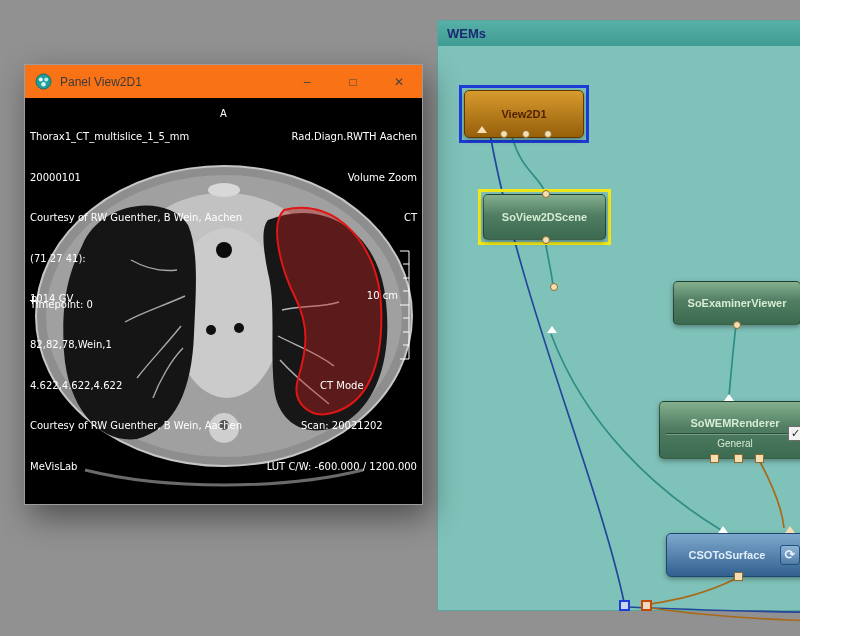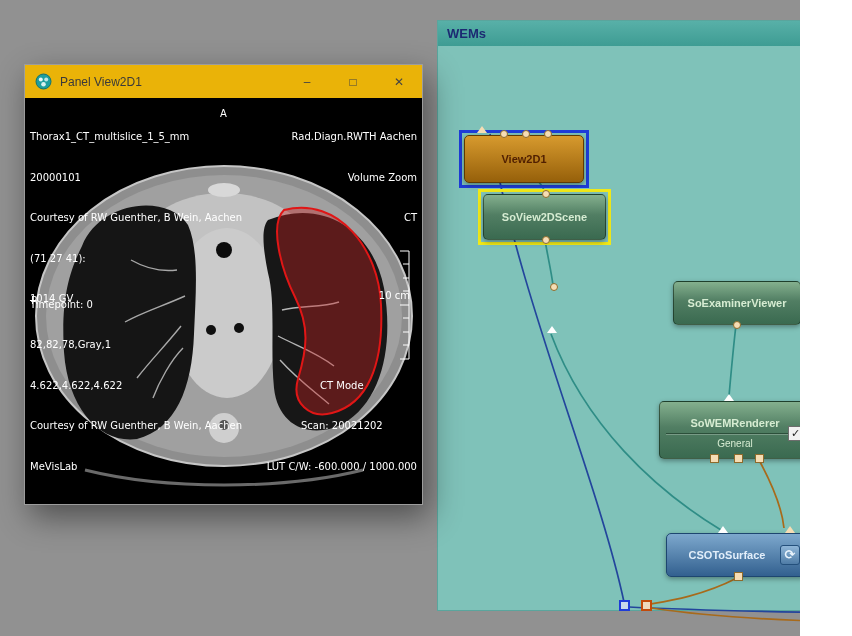--- a/index.html
+++ b/index.html
@@ -13,21 +13,21 @@
     display:flex;align-items:center;padding-left:9px;
     color:#1c2a72;font-weight:bold;font-size:13px;}
   .node{border-radius:5px;display:flex;align-items:center;justify-content:center;
     font-size:11px;font-weight:bold;border:1px solid rgba(10,30,15,.55);
     box-shadow:0 2px 5px rgba(0,0,0,.35);box-sizing:border-box;position:absolute;z-index:2;}
   .node.green{background:linear-gradient(180deg,#84b08e 0%,#517e63 45%,#3a6a50 100%);color:#d6ecd2;}
   .node.orange{background:linear-gradient(180deg,#d79a2e,#96600a);color:#501f00;border-color:#5e3a03;}
   .node.blue{background:linear-gradient(180deg,#7da8cd,#32608f);color:#e2eefa;border-color:#1d4670;}
   .sel{position:absolute;border:3px solid;padding:2px;box-sizing:border-box;z-index:2;}
   .sel .node{position:relative;width:100%;height:100%;left:0;top:0;}
-  .sel.blue-sel{border-color:#1e3cd8;margin-top:45px;}
+  .sel.blue-sel{border-color:#1e3cd8;}
   .sel.yellow-sel{border-color:#f0e818;}
   .sel.green-sel{border-color:#58e80c;}
   .dot{position:absolute;width:8px;height:8px;border-radius:50%;background:#f6ddb4;
     border:1px solid #8d6b2c;box-sizing:border-box;z-index:3;}
   .sqc{position:absolute;width:9px;height:9px;background:#f6ddb4;
     border:1px solid #8d6b2c;box-sizing:border-box;z-index:3;}
   .tri{position:absolute;width:0;height:0;border-left:5px solid transparent;
     border-right:5px solid transparent;border-bottom:7px solid #fff;z-index:3;}
   .tri.cream{border-bottom-color:#f6ddb4;}
   
@@ -43,36 +43,36 @@
   .refresh-btn{position:absolute;right:5px;top:11px;width:20px;height:20px;
     background:linear-gradient(180deg,#8fb6d8,#4f7ca6);border:1px solid #24507c;border-radius:3px;
     color:#eaf4fc;font-size:13px;line-height:18px;text-align:center;box-sizing:border-box;}
 
   
   #wires{position:absolute;left:0;top:0;pointer-events:none;}
 
   
   #win{position:absolute;left:24px;top:64px;width:397px;height:439px;background:#fafafa;
     border:1px solid #9c9c9c;box-sizing:content-box;box-shadow:6px 12px 30px rgba(0,0,0,.45);z-index:5;}
-  #win .titlebar{height:33px;display:flex;align-items:center;background:#eab308;}
+  #win .titlebar{height:33px;display:flex;align-items:center;background:#f97316;}
   #win .app-icon{margin-left:10px;width:17px;height:17px;display:inline-block;}
   #win .title{margin-left:8px;font-size:12px;color:#3a3a3a;flex:1;}
   .wbtn{width:46px;height:33px;display:inline-flex;align-items:center;justify-content:center;
     font-size:12px;color:#444;}
   #viewer{position:relative;width:397px;height:406px;background:#000;overflow:hidden;
     font-family:"DejaVu Sans",sans-serif;}
   #viewer .ov{position:absolute;color:#fff;font-size:10px;line-height:13.5px;white-space:pre;}
   .tl{left:5px;top:5px;}
   .tr{right:5px;top:5px;text-align:right;}
   .bl{left:5px;bottom:4px;}
   .br{right:5px;bottom:4px;text-align:center;}
   .orient{font-size:14px;}
   #ov-a{left:0;right:0;top:9px;text-align:center;}
   #ov-r{left:6px;top:196px;}
-  #ov-ruler{right:12px;top:191px;}
+  #ov-ruler{right:24px;top:191px;}
 </style>
 </head>
 <body>
 
 <div id="desktop">
 
   <div id="wems">
     <div class="hdr">
       <span>WEMs</span>
     </div>
@@ -195,26 +195,26 @@
       <div class="ov orient" id="ov-a">A</div>
       <div class="ov tr">
         <div>Rad.Diagn.RWTH Aachen</div>
         <div>Volume Zoom</div>
         <div>CT</div>
       </div>
       <div class="ov orient" id="ov-r">R</div>
       <div class="ov" id="ov-ruler">10 cm</div>
       <div class="ov bl">
         <div>Timepoint: 0</div>
-        <div>82,82,78,Gray,1</div>
+        <div>82,82,78,Wein,1</div>
         <div>4.622,4.622,4.622</div>
         <div>Courtesy of RW Guenther, B Wein, Aachen</div>
         <div>MeVisLab</div>
       </div>
       <div class="ov br">
         <div>CT Mode</div>
         <div>Scan: 20021202</div>
-        <div>LUT C/W: -600.000 / 1000.000</div>
+        <div>LUT C/W: -600.000 / 1200.000</div>
       </div>
     </div>
   </div>
 
 </div>
 
 </body></html>

